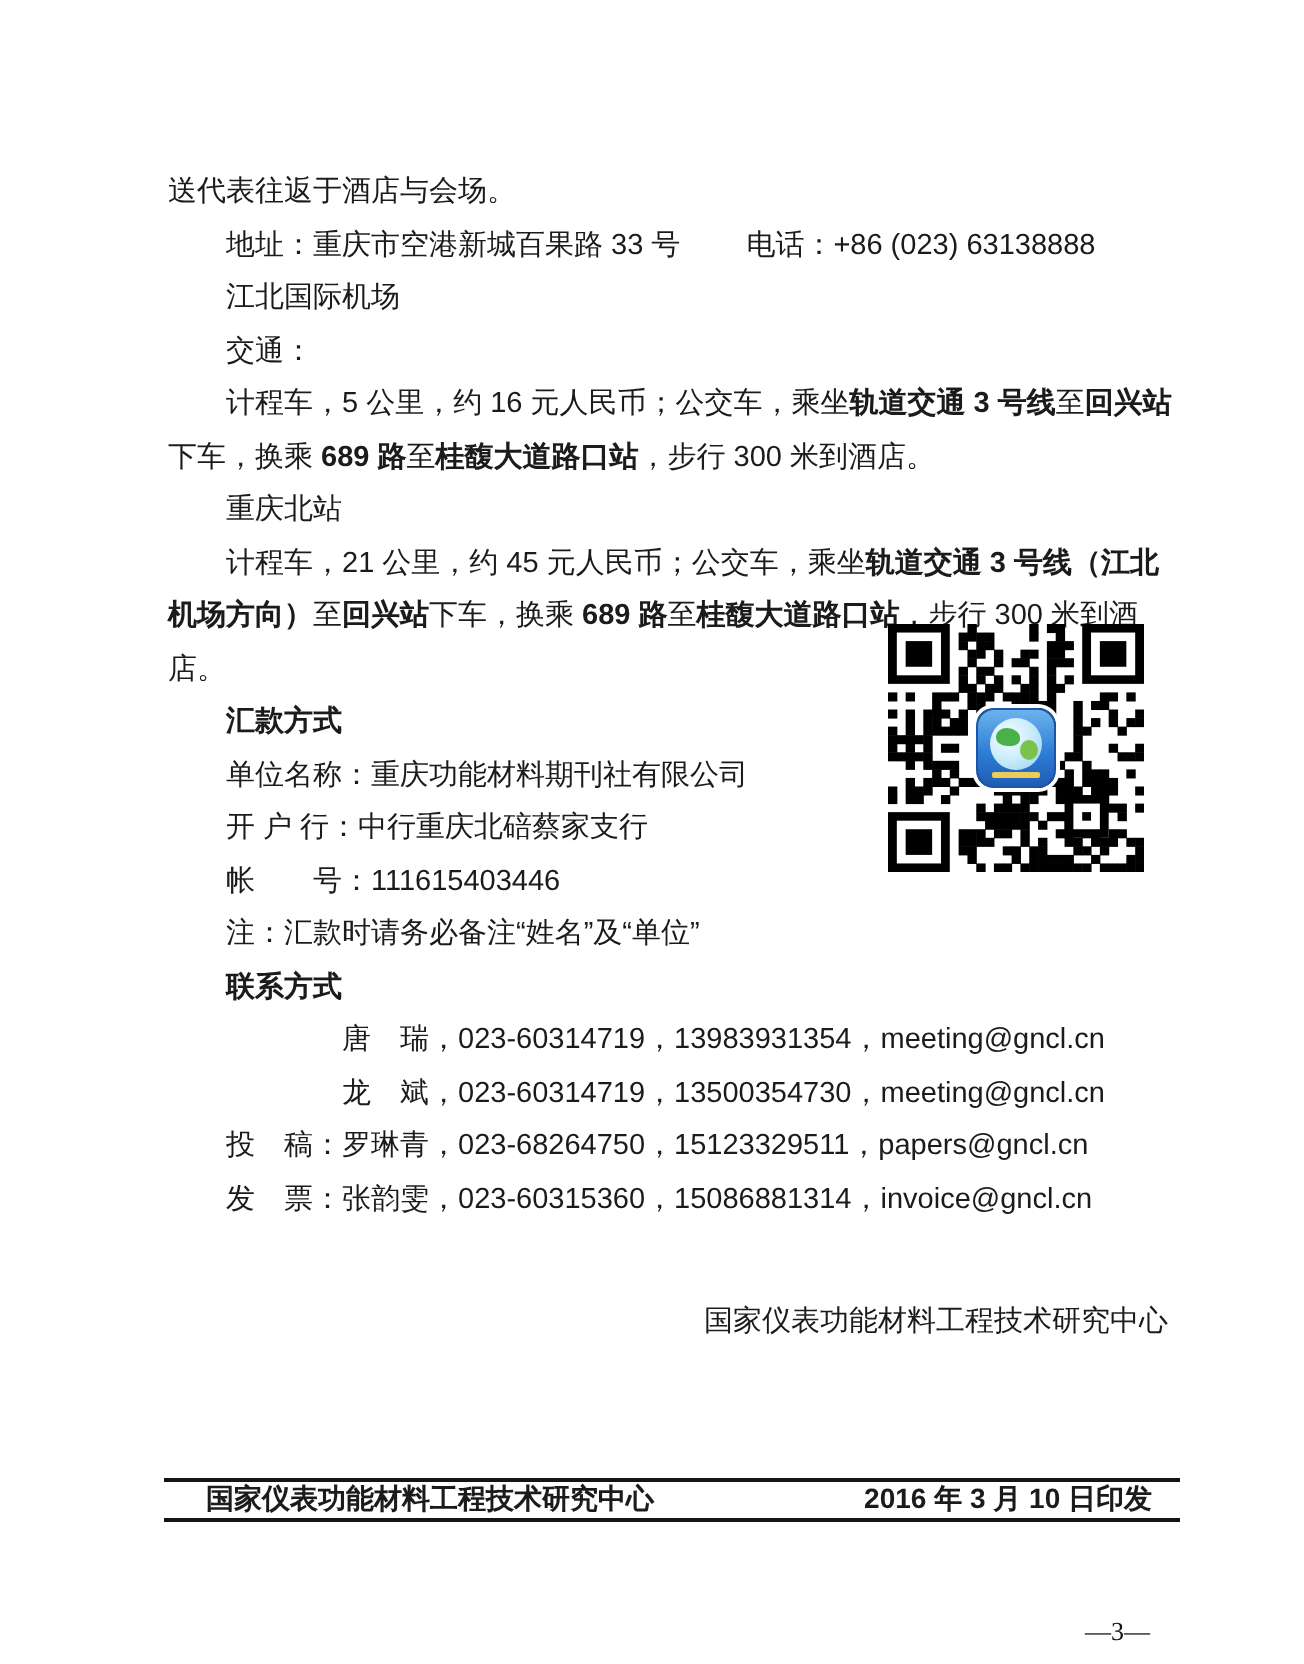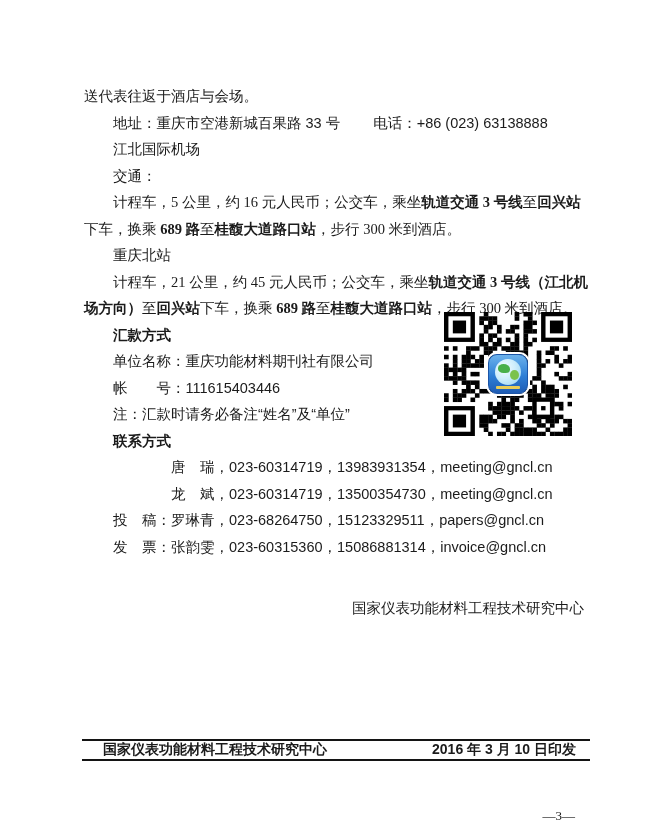--- a/index.html
+++ b/index.html
@@ -8,21 +8,21 @@
     font-family:"Liberation Sans","DejaVu Sans",sans-serif;
     color:#1b1b1b;
   }
   .content{
     position:absolute;left:0;top:0;width:652px;
     padding:69px 62px 0 84px;box-sizing:border-box;
     font-size:14.5px;line-height:26.5px;margin-top:14px;
   }
   .content p{margin:0;}
   .ind{padding-left:29px;}
-  .hang{text-indent:29px;font-family:Liberation Serif, serif;}
+  .hang{text-indent:29px;}
   .bold,b{font-weight:700;}
   .phone-span{margin-left:33px;}
   
   .qr{position:absolute;left:444px;top:312px;width:128px;height:124px;}
   .qr svg{width:100%;height:100%;display:block;}
   .qr-logo{
     position:absolute;left:50%;top:50%;transform:translate(-50%,-50%);
     width:38px;height:38px;border-radius:9px;
     background:linear-gradient(180deg,#6cb2ec 0%,#2e7fd6 55%,#1f5cb4 100%);
     border:1px solid #1b55a8;box-shadow:0 0 0 2px #ffffff;
@@ -77,20 +77,21 @@
   <p class="ind">交通：</p>
 
   <p class="hang"><span>计程车，5 公里，约 16 元人民币；公交车，乘坐</span><b>轨道交通 3 号线</b><span>至</span><b>回兴站</b><span>下车，换乘 </span><b>689 路</b><span>至</span><b>桂馥大道路口站</b><span>，步行 300 米到酒店。</span></p>
 
   <p class="ind">重庆北站</p>
 
   <p class="hang"><span>计程车，21 公里，约 45 元人民币；公交车，乘坐</span><b>轨道交通 3 号线（江北机场方</b><b>向）</b><span>至</span><b>回兴站</b><span>下车，换乘 </span><b>689 路</b><span>至</span><b>桂馥大道路口站</b><span>，步行 300 米到酒店。</span></p>
 
   <p class="ind bold">汇款方式</p>
   <p class="ind">单位名称：重庆功能材料期刊社有限公司</p>
+  <p class="ind">开 户 行：中行重庆北碚蔡家支行</p>
   <p class="ind">帐　　号：111615403446</p>
   <p class="ind">注：汇款时请务必备注“姓名”及“单位”</p>
 
   <p class="ind bold">联系方式</p>
   <p class="ind">　　　　唐　瑞，023-60314719，13983931354，meeting@gncl.cn</p>
   <p class="ind">　　　　龙　斌，023-60314719，13500354730，meeting@gncl.cn</p>
   <p class="ind">投　稿：罗琳青，023-68264750，15123329511，papers@gncl.cn</p>
   <p class="ind">发　票：张韵雯，023-60315360，15086881314，invoice@gncl.cn</p>
 
   <div class="sig">

